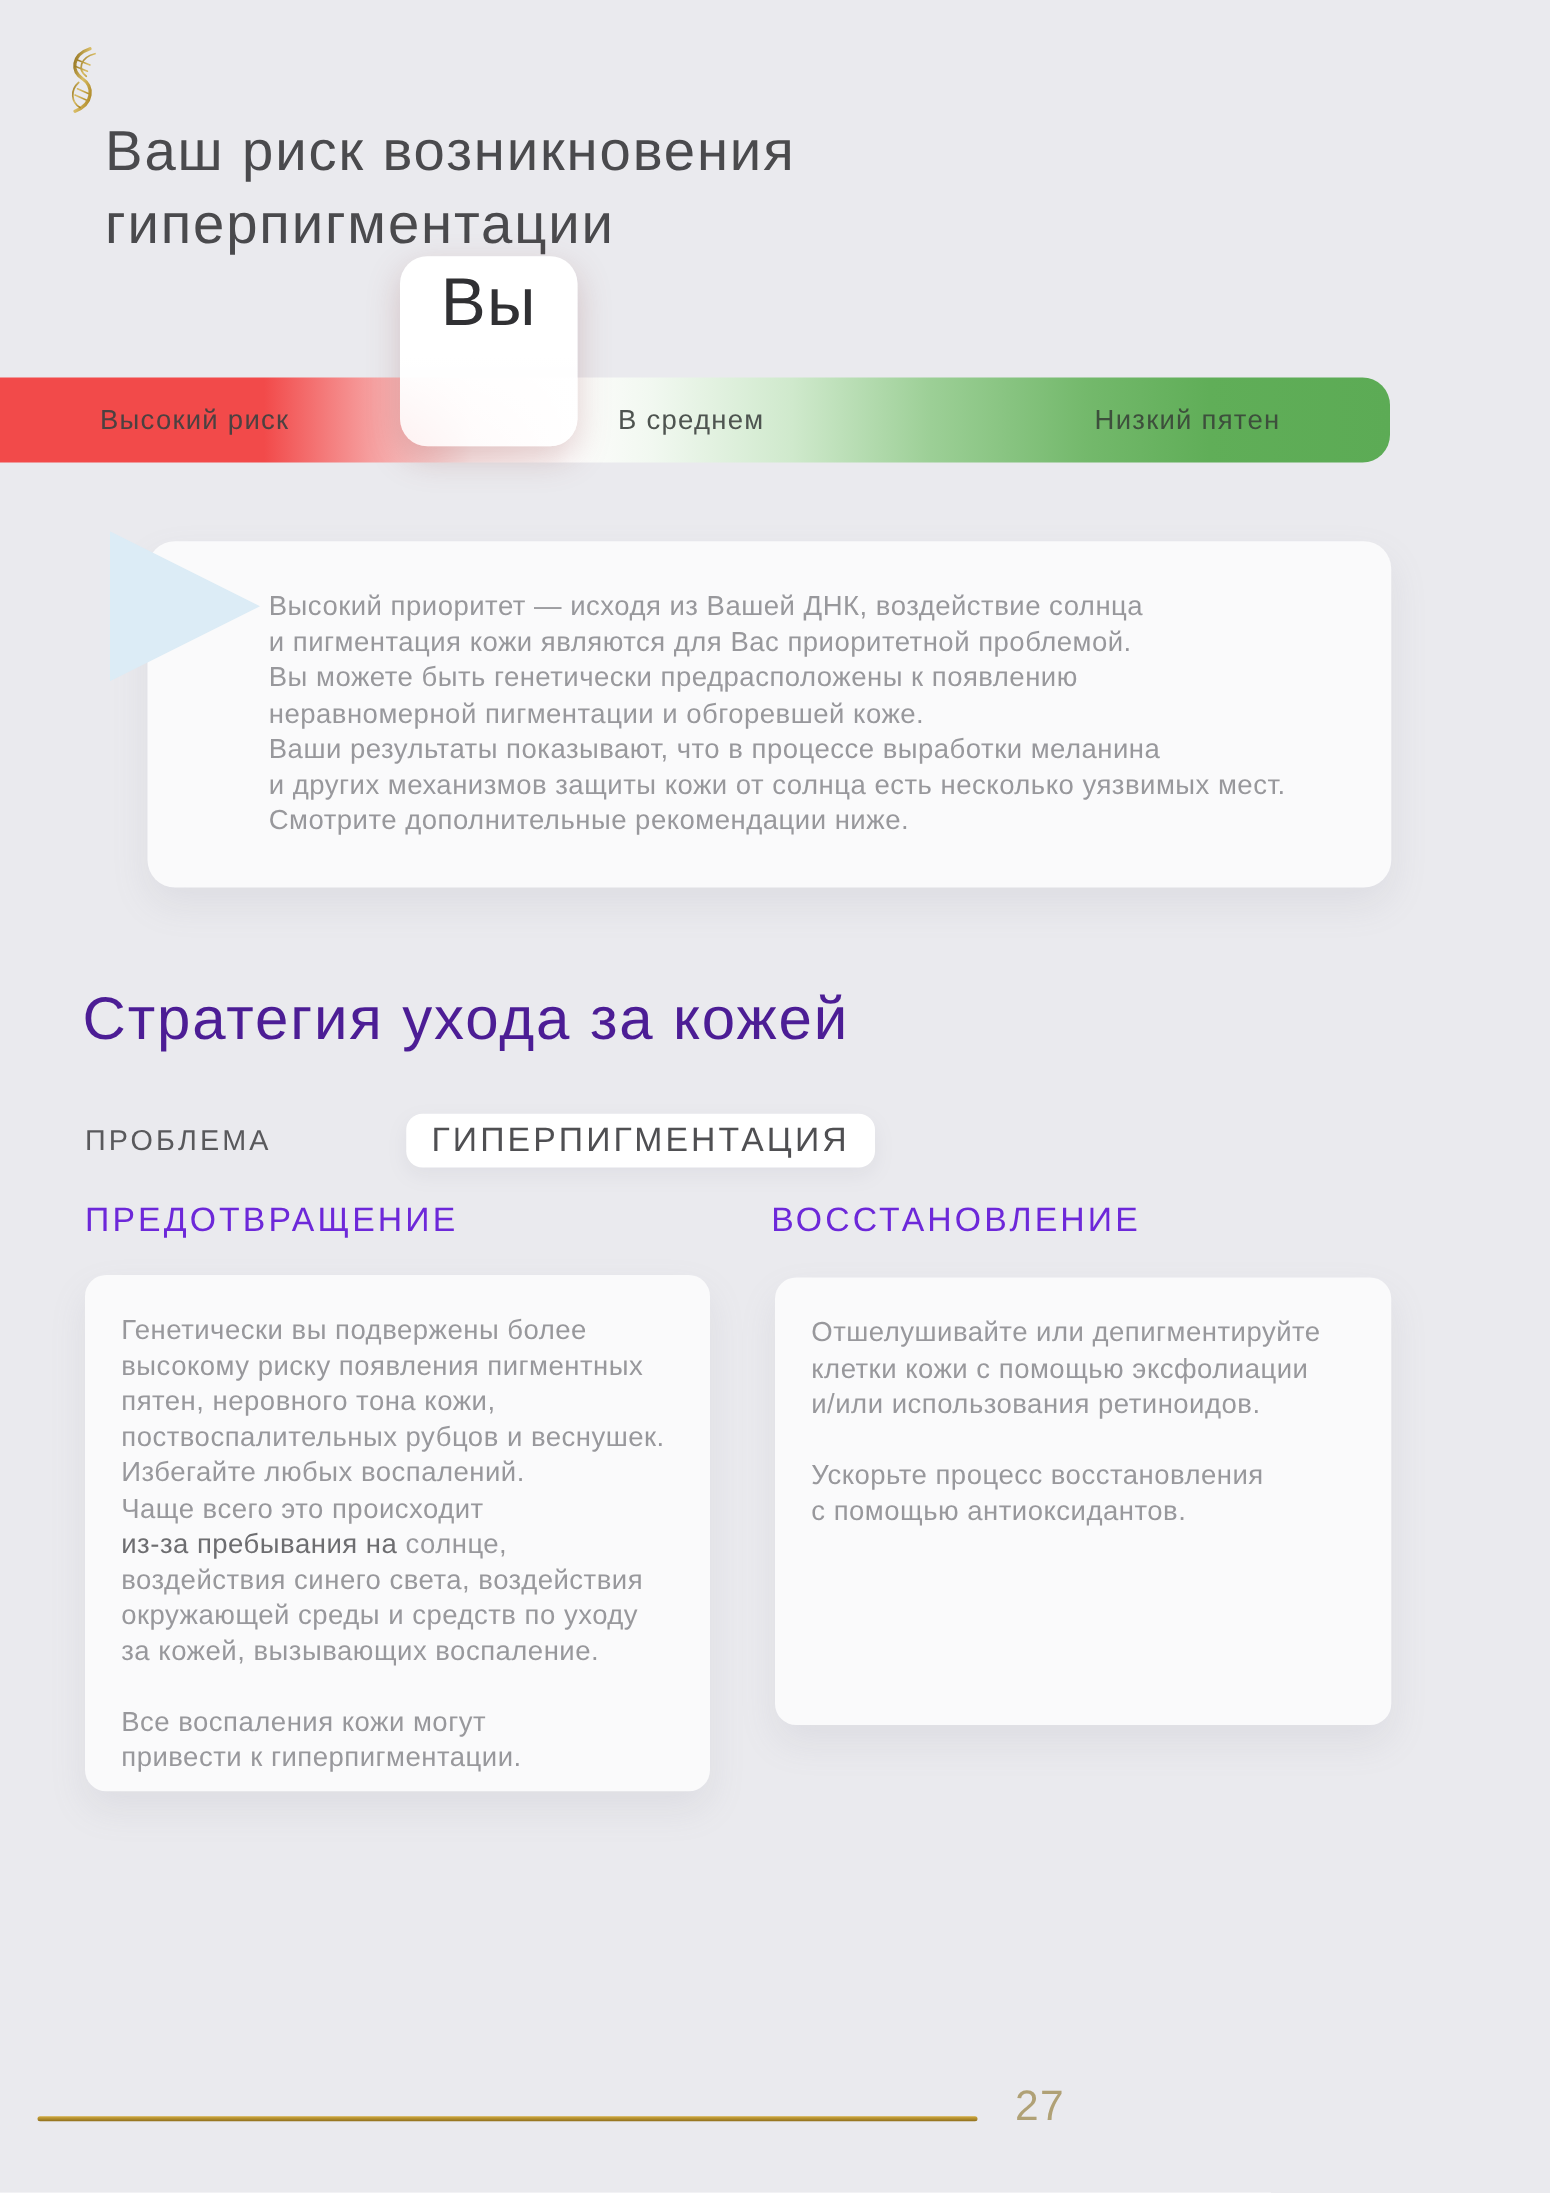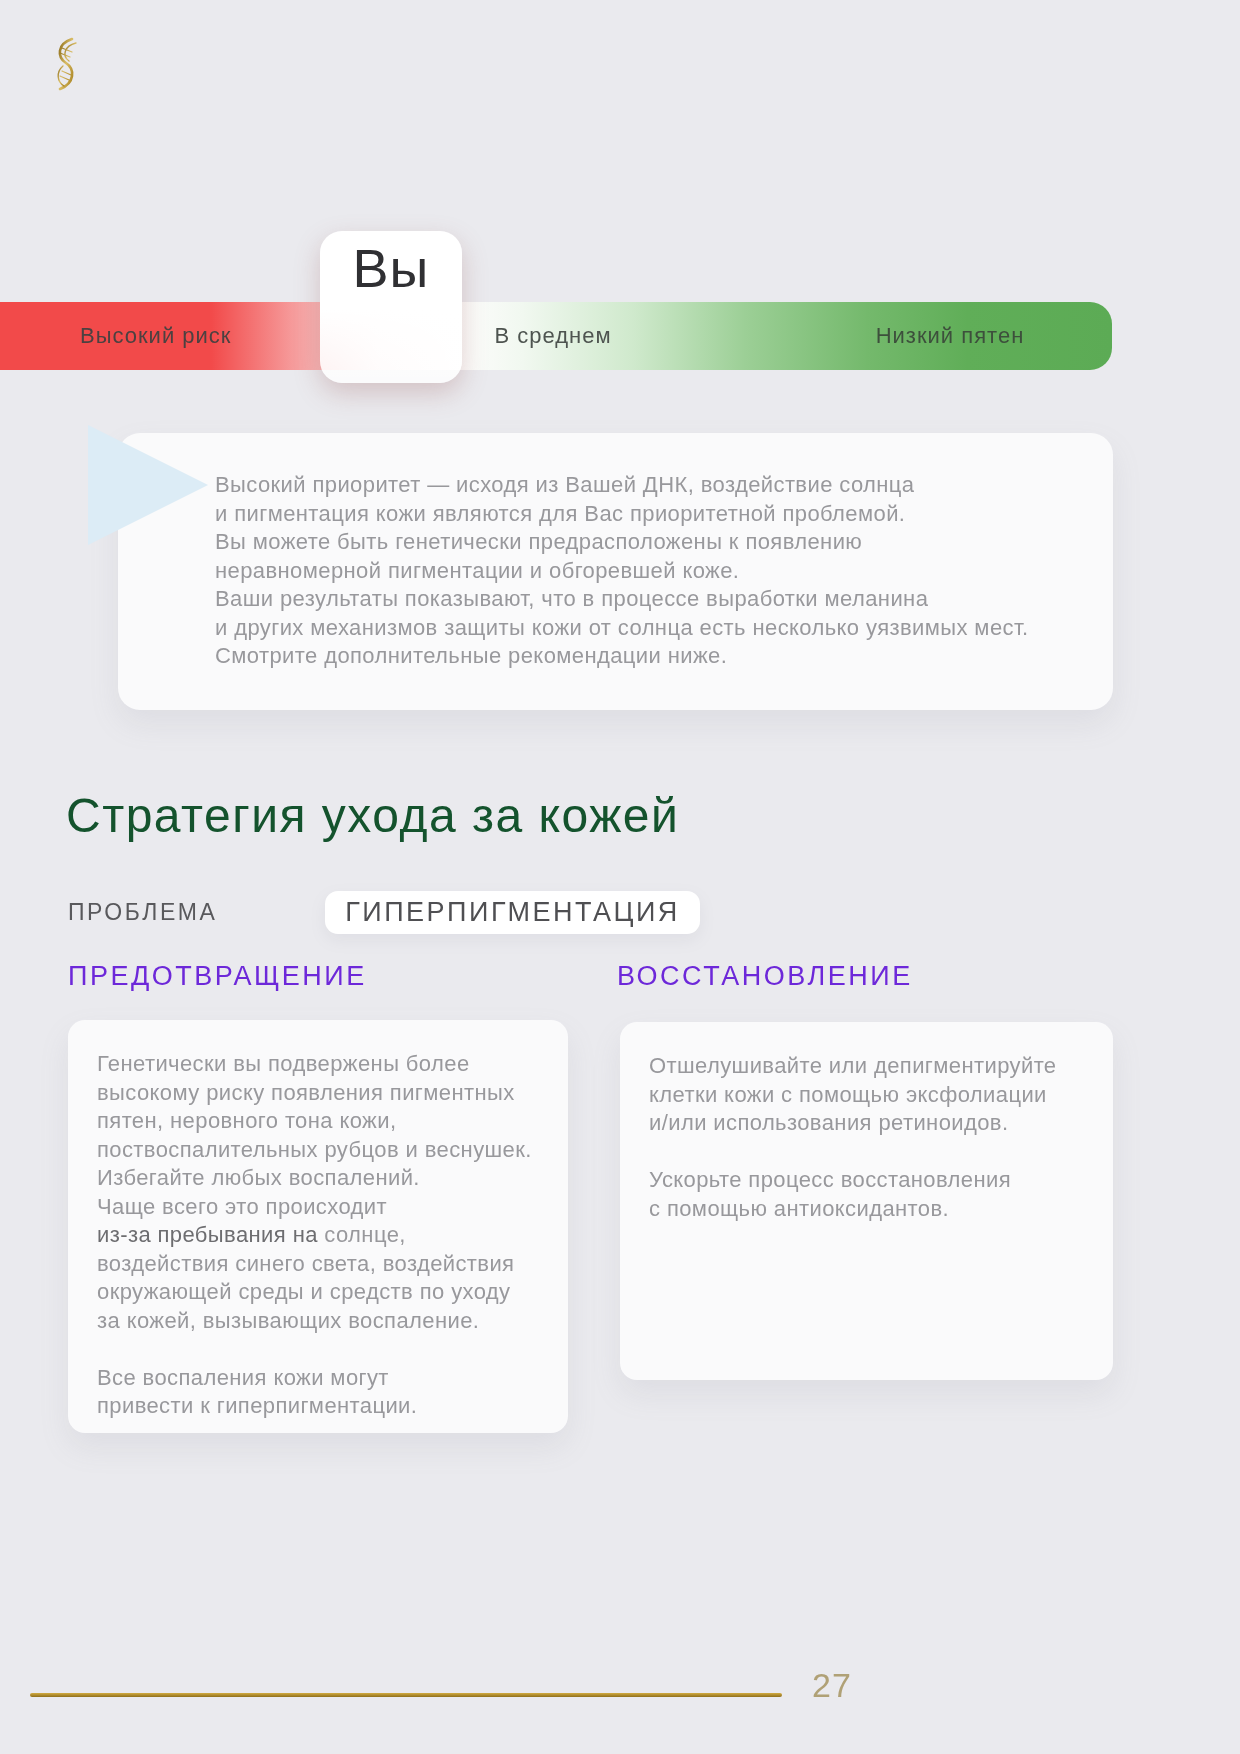--- a/index.html
+++ b/index.html
@@ -30,21 +30,21 @@
     z-index:1;
   }
   .risk-label{
     position:absolute;top:50%;transform:translateY(-50%);
     font-size:22px;font-weight:400;letter-spacing:1px;
   }
   .risk-label.high{left:80px;color:#4c4141;}
   .risk-label.mid{left:553px;transform:translate(-50%,-50%);color:#4e5450;}
   .risk-label.low{left:950px;transform:translate(-50%,-50%);color:#3d4f3c;}
   .you-marker{
-    position:absolute;left:320px;top:231px;width:142px;height:152px;
+    position:absolute;left:320px;top:205px;width:142px;height:152px;
     border-radius:22px;
     background:linear-gradient(180deg,#ffffff 0%,#ffffff 52%,rgba(255,255,255,.82) 100%);
     box-shadow:0 10px 26px rgba(150,90,90,.28);
     z-index:2;
     display:flex;justify-content:center;align-items:flex-start;
   }
   .you-marker .you-text{
     margin-top:6px;font-size:54px;font-weight:300;color:#303033;letter-spacing:1px;
   }
   
@@ -62,21 +62,21 @@
   .note-triangle{
     position:absolute;left:88px;top:425px;width:120px;height:120px;
     background:#dcecf6;
     clip-path:polygon(0 0,100% 50%,0 100%);
     filter:drop-shadow(-4px 8px 10px rgba(120,130,150,.35));
     z-index:2;
   }
   
   .section-title{
     position:absolute;left:66px;top:788px;
-    font-size:48px;font-weight:300;color:#14532d;letter-spacing:1.5px;
+    font-size:48px;font-weight:300;color:#4c1d95;letter-spacing:1.5px;
   }
   .problem-label{
     position:absolute;left:68px;top:899px;
     font-size:23px;font-weight:300;color:#59595c;letter-spacing:2.5px;
   }
   .problem-pill{
     position:absolute;left:325px;top:891px;width:375px;height:43px;
     background:#ffffff;border-radius:13px;
     box-shadow:0 6px 16px rgba(130,130,150,.10);
     display:flex;align-items:center;justify-content:center;
@@ -126,20 +126,22 @@
           <stop offset="1" stop-color="#a8821f"></stop>
         </linearGradient>
       </defs>
       <path d="M22 3 C7 8, 7 21, 16 27 C25 33, 25 47, 10 53" fill="none" stroke="url(#gold)" stroke-width="2.6" stroke-linecap="round"></path>
       <path d="M26 7 C14 10, 12 20, 19 25" fill="none" stroke="url(#gold)" stroke-width="1.4" stroke-linecap="round"></path>
       <path d="M13 30 C6 36, 7 46, 14 50" fill="none" stroke="url(#gold)" stroke-width="1.4" stroke-linecap="round"></path>
       <path d="M12 12 L22 16 M10 17 L20 21 M12 35 L21 39 M10 40 L19 44" stroke="url(#gold)" stroke-width="1.2" stroke-linecap="round"></path>
     </svg>
   </div>
 
+  <div class="page-title">Ваш риск возникновения
+гиперпигментации</div>
 
   <div class="risk-bar">
     <span class="risk-label high">Высокий риск</span>
     <span class="risk-label mid">В среднем</span>
     <span class="risk-label low">Низкий пятен</span>
   </div>
   <div class="you-marker">
     <span class="you-text">Вы</span>
   </div>
 

